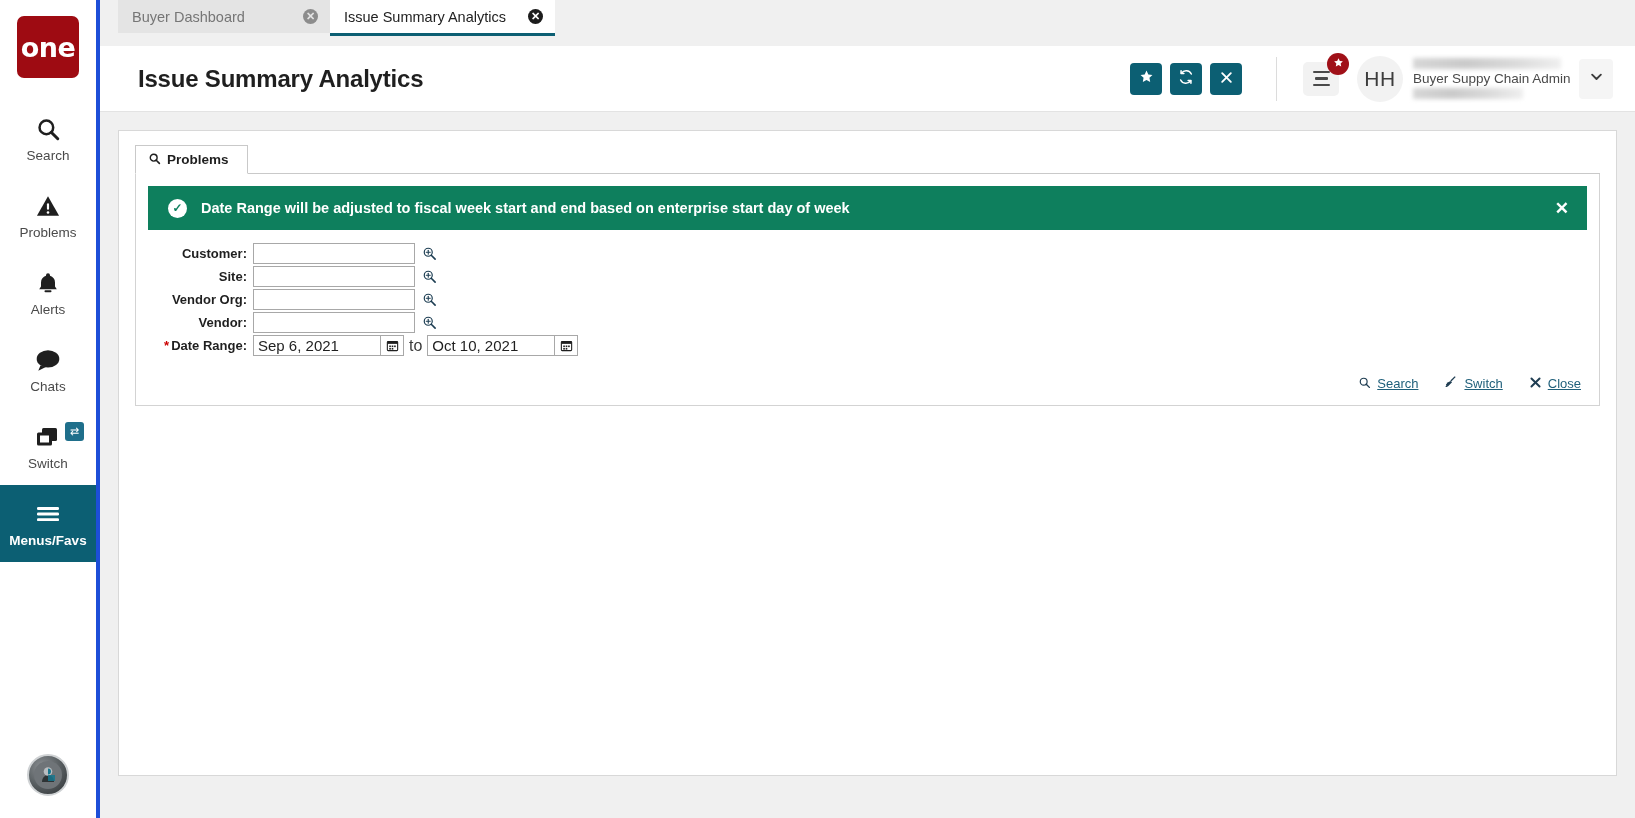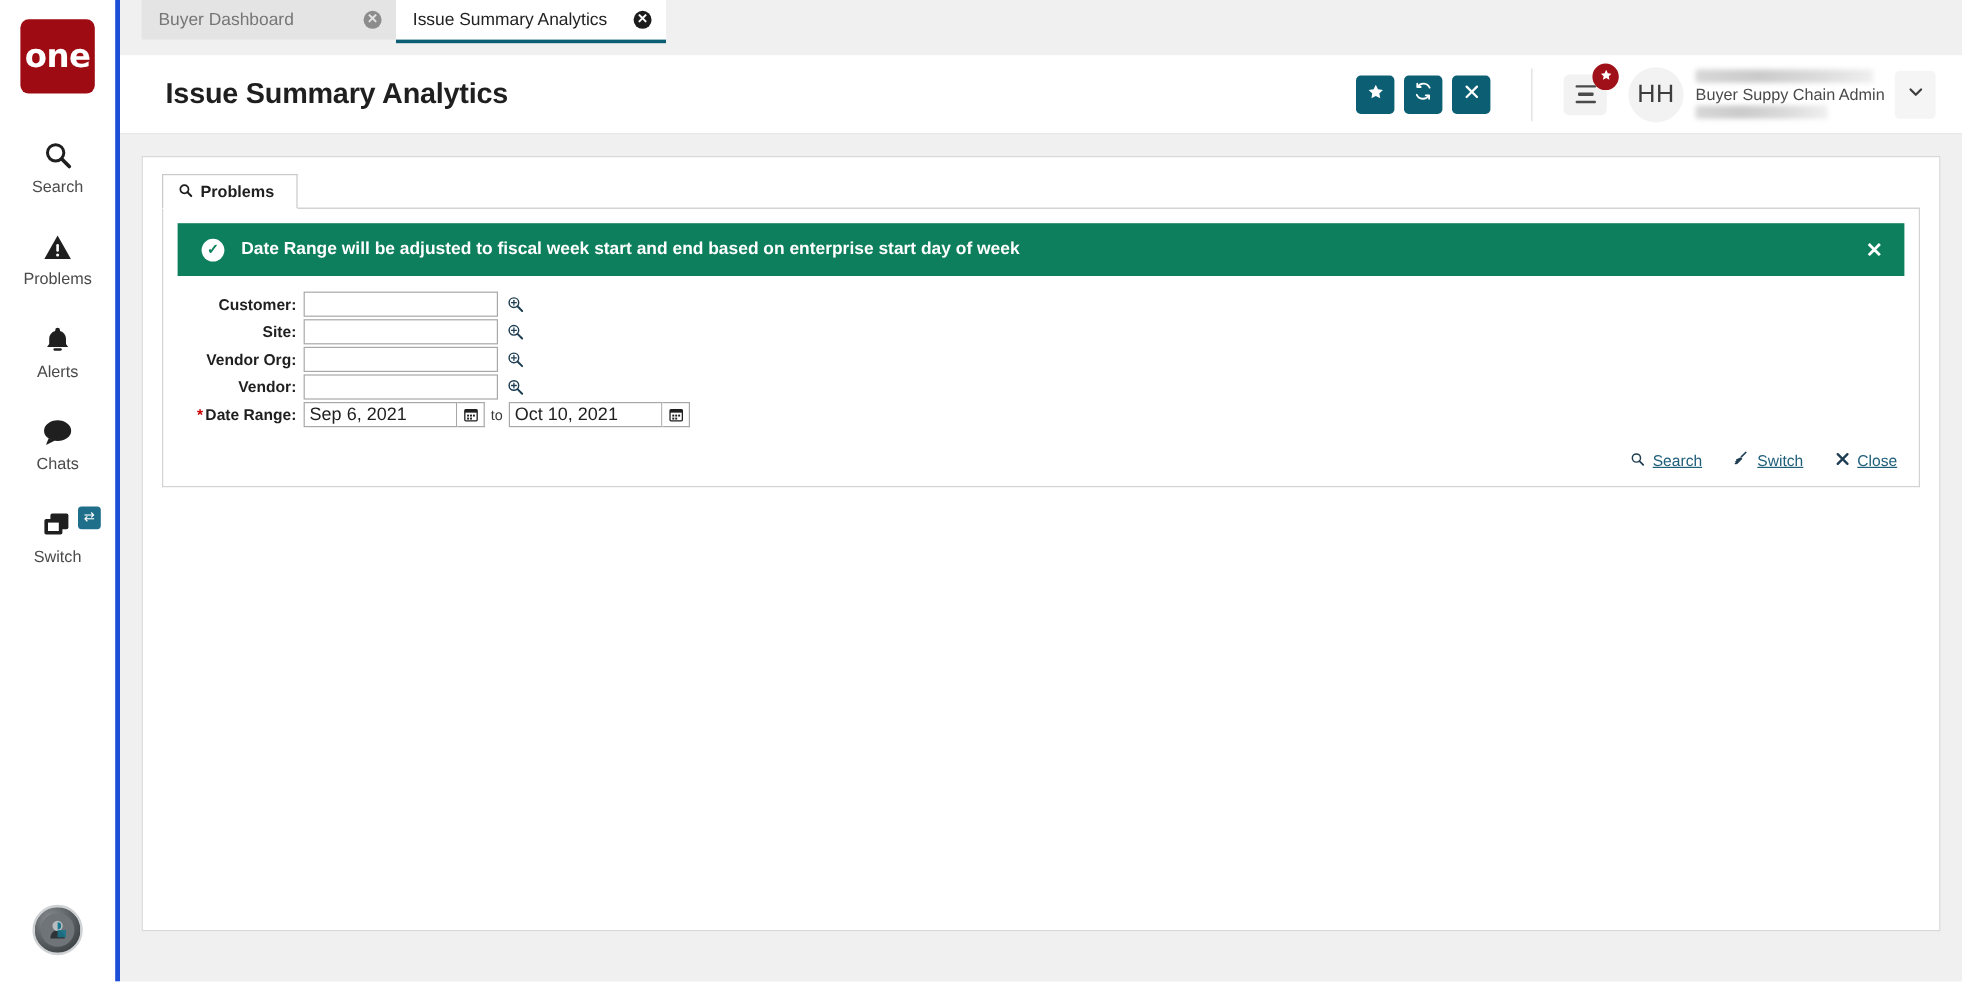--- a/index.html
+++ b/index.html
@@ -202,21 +202,21 @@
     background: #ffffff; font-size: 15px; padding: 0 4px;
     color: #1f1f1f; font-family: "Liberation Sans", sans-serif;
   }
   .finput.date { width: 128px; }
   .mag { margin-left: 7px; cursor: pointer; display: flex; align-items: center; }
   .cal {
     width: 23px; height: 21px; border: 1px solid #a8a8a8; border-left: none;
     background: #ffffff; display: flex; align-items: center; justify-content: center;
     cursor: pointer;
   }
-  .to-lbl { font-size: 12px; color: #3b3b3b; margin: 0 5px; }
+  .to-lbl { font-size: 16px; color: #3b3b3b; margin: 0 5px; }
   .date-wrap { display: flex; align-items: center; }
 
   .actions {
     display: flex; justify-content: flex-end; align-items: center;
     gap: 26px; padding: 18px 6px 0 0;
   }
   .alink {
     display: flex; align-items: center; gap: 6px;
     font-size: 13px; color: #1f5f7a; cursor: pointer;
   }
@@ -282,20 +282,30 @@
           <svg width="28" height="24" viewBox="0 0 28 24">
               <rect x="8" y="3" width="15" height="13" rx="1.5" fill="#1f1f1f"></rect>
               <rect x="3" y="7.5" width="15" height="13" rx="1.5" fill="#1f1f1f"></rect>
               <rect x="6" y="10.5" width="9" height="7" fill="#ffffff"></rect>
             </svg>
         </span>
         <span class="switch-badge">⇄</span>
         <span class="lbl">Switch</span>
       </div>
 
+      <div class="rail-item active">
+        <span class="ico">
+          <svg width="28" height="22" viewBox="0 0 28 22">
+              <rect x="3" y="4" width="22" height="2.9" rx="1.2" fill="#ffffff"></rect>
+              <rect x="3" y="9.6" width="22" height="2.9" rx="1.2" fill="#ffffff"></rect>
+              <rect x="3" y="15.2" width="22" height="2.9" rx="1.2" fill="#ffffff"></rect>
+            </svg>
+        </span>
+        <span class="lbl">Menus/Favs</span>
+      </div>
 
     </div>
 
     <div class="rail-bottom">
       <div class="bot-avatar">
         <svg width="30" height="30" viewBox="0 0 30 30">
           <circle cx="15" cy="15" r="14" fill="#6f7478"></circle>
           <path d="M9 22c0-4 2.6-7 6-7s6 3 6 7z" fill="#2e3335"></path>
           <circle cx="15" cy="11.5" r="4.3" fill="#b9bdc0"></circle>
           <path d="M15 8.5a3 3 0 0 1 0 6z" fill="#17778e"></path>

